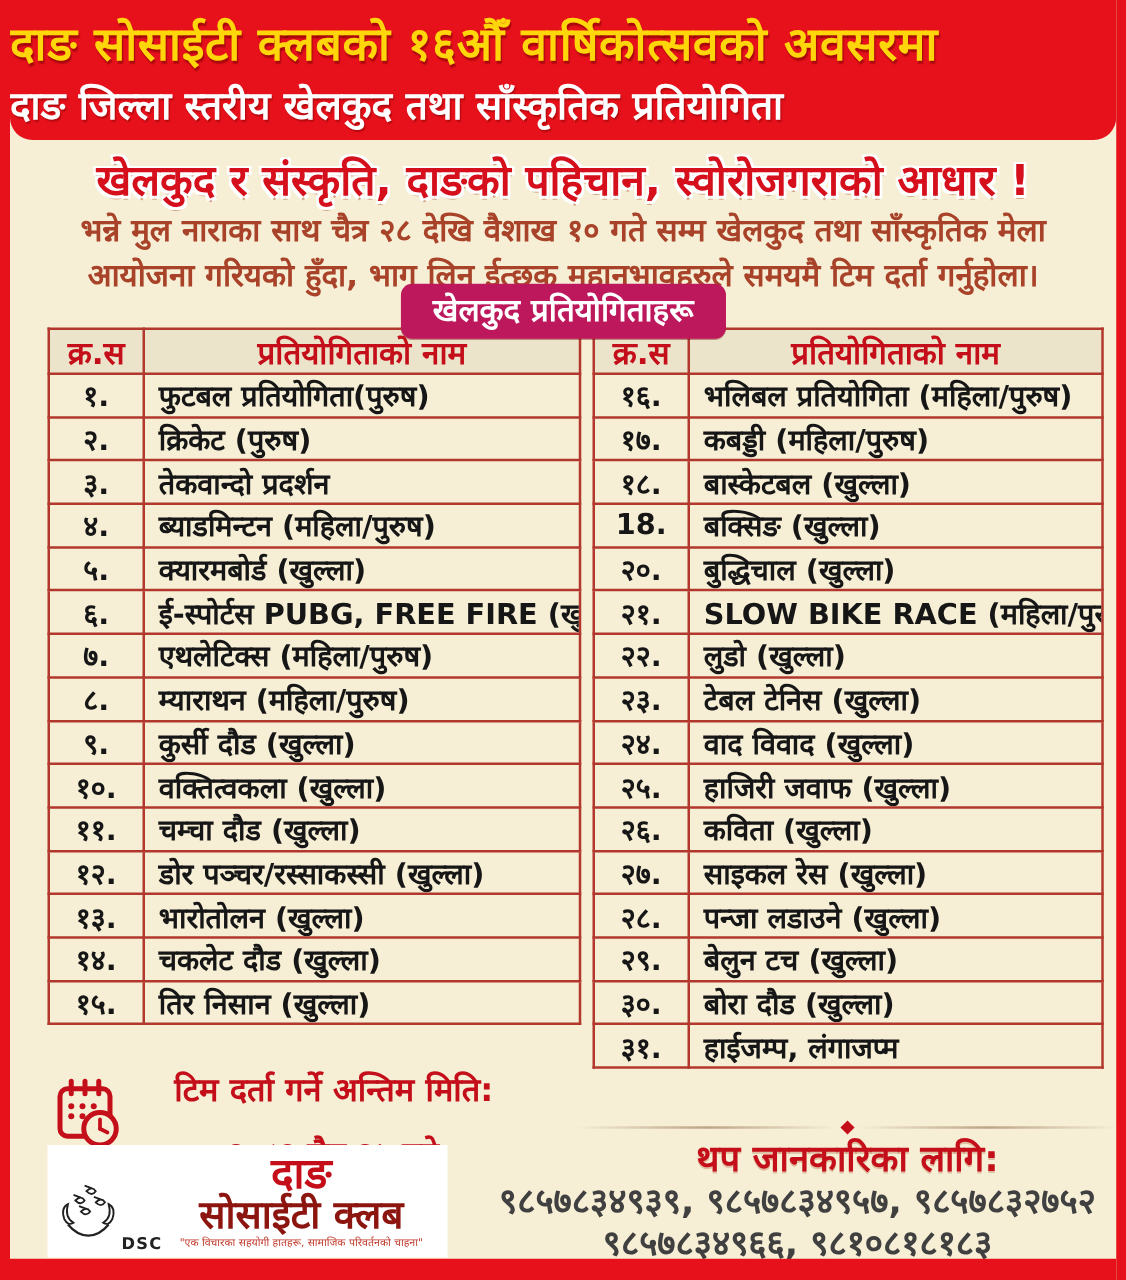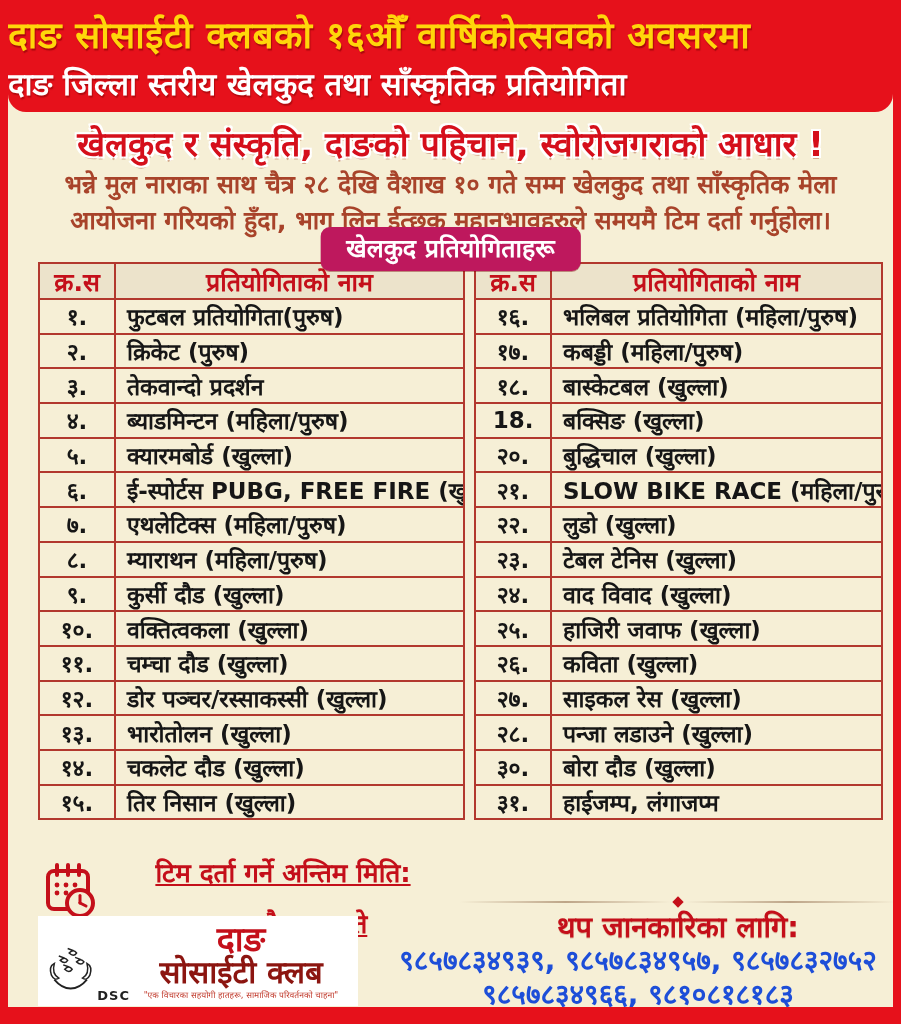--- a/index.html
+++ b/index.html
@@ -50,22 +50,22 @@
   .tbl-right{ left:466px; width:409px; }
   th,td{ border:2.5px solid #b2382e; overflow:hidden; white-space:nowrap; }
   th{ height:32px; color:#c40f1a; font-size:25px; font-weight:800; background:#ece3cb; text-align:center; }
   td{ height:34.7px; font-size:23px; font-weight:600; color:#161616; }
   td.sn{ width:76px; text-align:center; }
   td.nm{ padding-left:11px; text-align:left; }
   th.sn-h{ width:76px; }
 
   
   .deadline{
-    position:absolute; left:32px; top:858px; width:430px; text-align:center;
-    color:#c40f1a; font-weight:800; line-height:1.2; padding-left:56px;text-decoration:underline;
+    position:absolute; left:16px; top:858px; width:430px; text-align:center;
+    color:#c40f1a; font-weight:800; line-height:1.2; padding-left:56px;
   }
   .deadline-line1{ font-size:26px; white-space:nowrap; }
   .deadline-line2{ font-size:26px; margin-top:20px; }
   .cal-icon{ position:absolute; left:34px; top:862px; width:56px; height:58px; }
 
   
   .logo-box{
     position:absolute; left:30px; top:916px; width:320px; height:90px;
     background:#ffffff; display:flex; align-items:center; padding:2px 6px;
   }
@@ -82,21 +82,21 @@
   .divider .line{ flex:1; height:2px; background:linear-gradient(to right, rgba(170,140,110,0), rgba(170,140,110,.75), rgba(170,140,110,0)); }
   .divider .diamond{ width:8px; height:8px; background:#c40f1a; transform:rotate(45deg); margin:0 3px; flex:0 0 auto; }
 
   .contact-heading{
     position:absolute; left:452px; top:906px; width:436px; text-align:center;
     color:#c40f1a; font-size:29px; font-weight:800; white-space:nowrap;
     text-shadow:0 1px 0 rgba(150,40,0,.25);
   }
   .phones{
     position:absolute; left:366px; top:944px; width:528px; text-align:center;
-    color:#1d4ed8; font-weight:800; line-height:1.22;
+    color:#404040; font-weight:800; line-height:1.22;
   }
   .phones-line{ font-size:28px; white-space:nowrap; }
 
   svg{ display:block; }
 </style>
 </head>
 <body>
 
 <div class="poster">
 
@@ -237,20 +237,24 @@
           <td class="sn">२६.</td>
           <td class="nm">कविता (खुल्ला)</td>
         </tr>
         <tr>
           <td class="sn">२७.</td>
           <td class="nm">साइकल रेस (खुल्ला)</td>
         </tr>
         <tr>
           <td class="sn">२८.</td>
           <td class="nm">पन्जा लडाउने (खुल्ला)</td>
+        </tr>
+        <tr>
+          <td class="sn">२९.</td>
+          <td class="nm">बेलुन टच (खुल्ला)</td>
         </tr>
         <tr>
           <td class="sn">३०.</td>
           <td class="nm">बोरा दौड (खुल्ला)</td>
         </tr>
         <tr>
           <td class="sn">३१.</td>
           <td class="nm">हाईजम्प, लंगाजप्म</td>
         </tr>
       </tbody>

